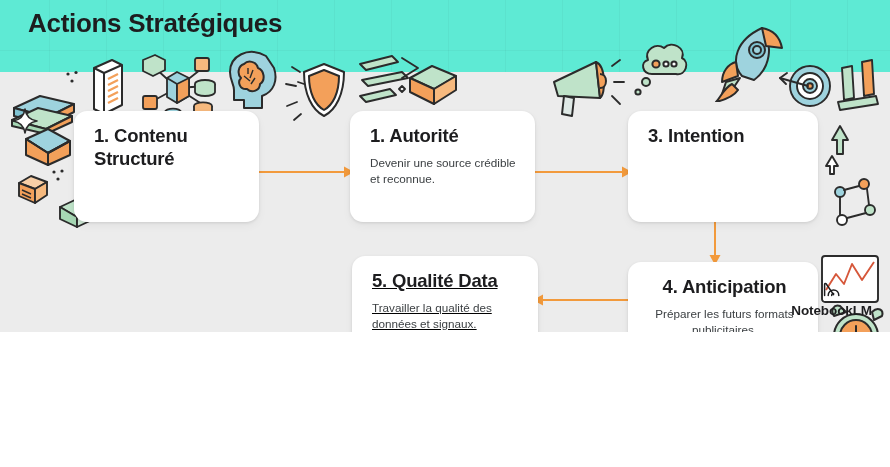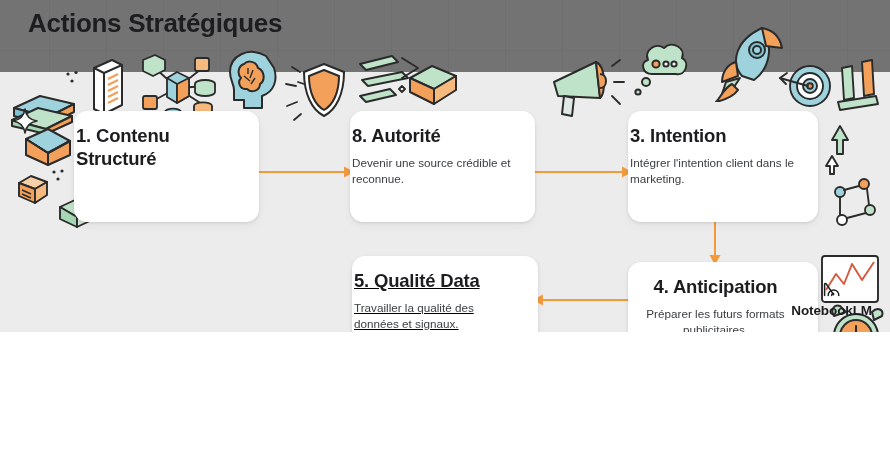--- a/index.html
+++ b/index.html
@@ -5,21 +5,21 @@
   * { box-sizing: border-box; margin: 0; padding: 0; }
   html, body {
     width: 890px; height: 467px;
     overflow: hidden;
     font-family: "Liberation Sans", sans-serif;
     background: #ffffff;
   }
   .canvas {
     position: relative;
     width: 890px; height: 332px;
-    background: #737373;
+    background: #5eead4;
     overflow: hidden;
   }
   
   .grid-bg {
     position: absolute; inset: 0;
     background-image:
       linear-gradient(to right, rgba(0,0,0,0.035) 1px, transparent 1px),
       linear-gradient(to bottom, rgba(0,0,0,0.035) 1px, transparent 1px);
     background-size: 57px 56px;
     background-position: -8px -6px;
@@ -39,21 +39,21 @@
     letter-spacing: -0.3px;
     color: #1d1d1f;
   }
 
   
   .card {
     position: absolute;
     background: #ffffff;
     border-radius: 13px;
     box-shadow: 0 1px 3px rgba(0,0,0,0.10), 0 4px 10px rgba(0,0,0,0.045);
-    padding: 14px 17px 16px 2px;
+    padding: 14px 17px 16px 20px;
   }
   .card-title {
     font-size: 18.5px;
     font-weight: 700;
     color: #1d1d1f;
     line-height: 1.22;
     letter-spacing: -0.2px;
     margin-bottom: 7px;
   }
   .card-desc {
@@ -422,27 +422,26 @@
   <svg class="arrow" id="arrow-4-5" viewBox="0 0 100 14">
     <path d="M100 7 L10 7" stroke="#F29A3C" stroke-width="2" fill="none"></path>
     <path d="M10 1.5 L0 7 L10 12.5 Z" fill="#F29A3C"></path>
   </svg>
 
   <div class="card" id="card-1">
     <div class="card-title">1. Contenu Structuré</div>
   </div>
 
   <div class="card" id="card-2">
-    <div class="card-title">8. Autorité</div>
+    <div class="card-title">1. Autorité</div>
     <div class="card-desc">Devenir une source crédible et reconnue.</div>
   </div>
 
   <div class="card" id="card-3">
     <div class="card-title">3. Intention</div>
-    <div class="card-desc">Intégrer l'intention client dans le marketing.</div>
   </div>
 
   <div class="card" id="card-4">
     <div class="card-title">4. Anticipation</div>
     <div class="card-desc">Préparer les futurs formats publicitaires.</div>
   </div>
 
   <div class="card" id="card-5">
     <div class="card-title">5. Qualité Data</div>
     <div class="card-desc">Travailler la qualité des données et signaux.</div>

